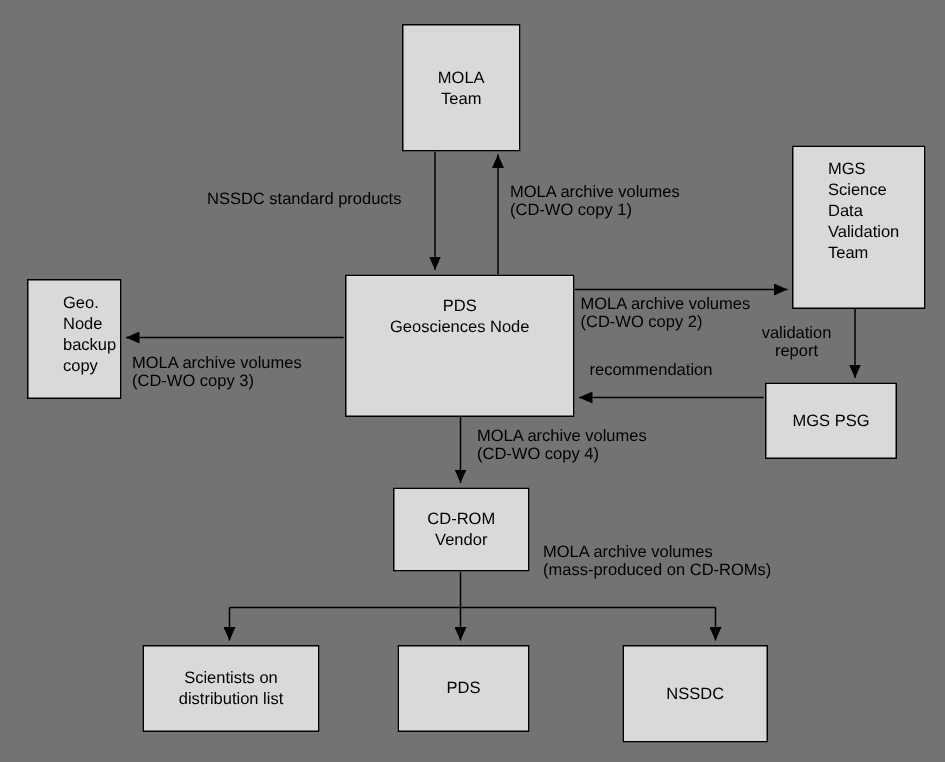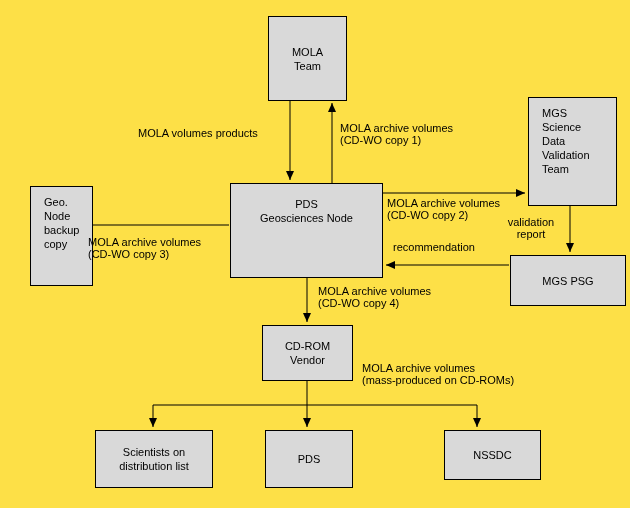--- a/index.html
+++ b/index.html
@@ -5,21 +5,21 @@
   html, body {
     margin: 0;
     padding: 0;
     background: #ffffff;
     font-family: "Liberation Sans", sans-serif;
   }
   .canvas {
     position: relative;
     width: 630px;
     height: 508px;
-    background: #fde047;
+    background: #737373;
     overflow: hidden;
   }
   svg.arrows {
     position: absolute;
     left: 0;
     top: 0;
     pointer-events: none;
   }
   svg.arrows line, svg.arrows polyline {
     stroke: #000000;
@@ -39,21 +39,21 @@
     justify-content: center;
     text-align: center;
   }
   .node .node-label {
     white-space: pre-line;
   }
   .node.align-left {
     justify-content: flex-start;
     align-items: flex-start;
     text-align: left;
-    padding: 8px 13px;
+    padding: 8px 23px;
   }
   .node.v-top {
     align-items: flex-start;
     padding-top: 13px;
   }
   .edge-label {
     position: absolute;
     color: #000000;
     font-size: 11px;
     line-height: 12px;
@@ -102,55 +102,55 @@
   </div>
 
   <div class="node align-left" style="left:528px;top:97px;width:89px;height:109px">
     <span class="node-label">MGS
 Science
 Data
 Validation
 Team</span>
   </div>
 
-  <div class="node align-left" style="left:30px;top:186px;width:63px;height:100px">
+  <div class="node align-left" style="left:18px;top:186px;width:63px;height:80px">
     <span class="node-label">Geo.
 Node
 backup
 copy</span>
   </div>
 
   <div class="node v-top" style="left:230px;top:183px;width:153px;height:95px">
     <span class="node-label">PDS
 Geosciences Node</span>
   </div>
 
-  <div class="node" style="left:510px;top:255px;width:116px;height:51px">
+  <div class="node" style="left:510px;top:255px;width:88px;height:51px">
     <span class="node-label">MGS PSG</span>
   </div>
 
   <div class="node" style="left:95px;top:430px;width:118px;height:58px">
     <span class="node-label">Scientists on
 distribution list</span>
   </div>
 
   <div class="node" style="left:262px;top:325px;width:91px;height:56px">
     <span class="node-label">CD-ROM
 Vendor</span>
   </div>
 
   <div class="node" style="left:265px;top:430px;width:88px;height:58px">
     <span class="node-label">PDS</span>
   </div>
 
-  <div class="node" style="left:444px;top:430px;width:97px;height:50px">
+  <div class="node" style="left:415px;top:430px;width:97px;height:65px">
     <span class="node-label">NSSDC</span>
   </div>
 
-  <div class="edge-label" style="left:138px;top:127px">MOLA volumes products</div>
+  <div class="edge-label" style="left:138px;top:127px">NSSDC standard products</div>
 
   <div class="edge-label" style="left:340px;top:122px">MOLA archive volumes
 (CD-WO copy 1)</div>
 
   <div class="edge-label" style="left:387px;top:197px">MOLA archive volumes
 (CD-WO copy 2)</div>
 
   <div class="edge-label centered" style="left:503px;top:216px;width:56px">validation
 report</div>
 

